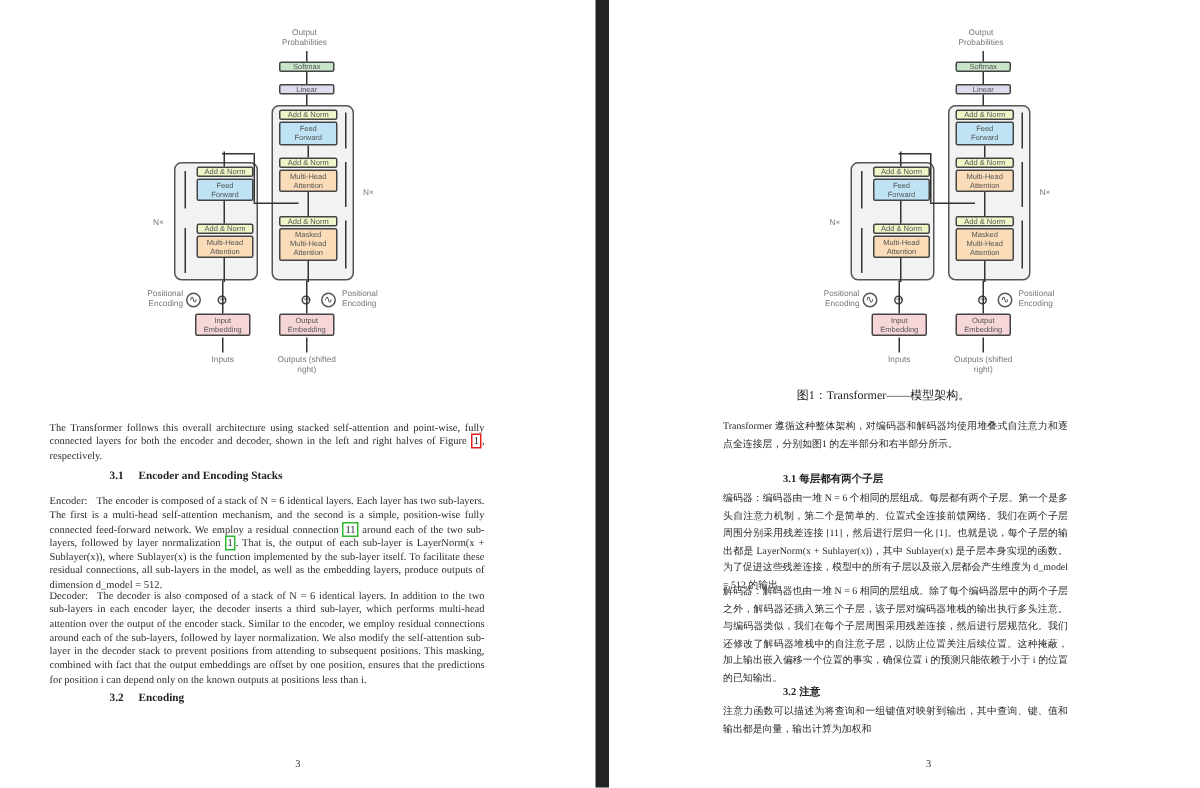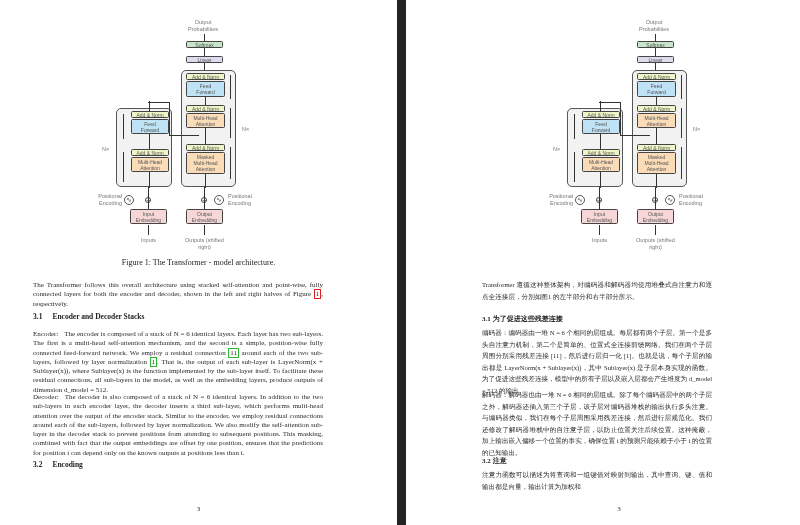--- a/index.html
+++ b/index.html
@@ -33,21 +33,21 @@
   .vline { position: absolute; width: 1px; background: #333; }
   .hline { position: absolute; height: 1px; background: #333; }
 
   .caption { position: absolute; top: 258px; width: 100%; text-align: center; font-size: 8px; color: #222; }
 
   
   .text { position: absolute; left: 33px; width: 290px; font-size: 7px; line-height: 9.3px; text-align: justify; color: #2a2a2a; }
   .page-right .text { left: 76px; width: 230px; font-size: 6.6px; line-height: 11.5px; }
   .heading { position: absolute; left: 33px; font-size: 7.5px; font-weight: bold; color: #222; }
   .page-right .heading { left: 76px; font-size: 7px; }
-  .heading .num { margin-right: 10px; }
+  .heading .num { margin-right: 10px; margin-left: 40px; }
   .page-right .heading .num { margin-right: 2px; }
   .runin { font-weight: normal; margin-right: 6px; }
   .cite-red { border: 1px solid #e02020; padding: 0 1px; }
   .cite-green { border: 1px solid #2fb82f; color: #2a2a2a; padding: 0 1px; margin-top: 20px; }
   .pageno { position: absolute; top: 505px; width: 100%; text-align: center; font-size: 7px; color: #333; }
 </style>
 </head>
 <body>
 
 <div class="page page-left">
@@ -102,28 +102,27 @@
     <div class="vline" style="left:114px;top:187px;height:22px;"></div>
 
     <div class="blk b-emb" style="left:40px;top:209px;width:37px;height:15px;white-space:normal;padding:0 6px;">Input Embedding</div>
     <div class="blk b-emb" style="left:96px;top:209px;width:37px;height:15px;white-space:normal;padding:0 6px;">Output Embedding</div>
     <div class="vline" style="left:58px;top:225px;height:10px;"></div>
     <div class="vline" style="left:114px;top:225px;height:10px;"></div>
     <div class="dlabel" style="left:40px;top:237px;width:37px;">Inputs</div>
     <div class="dlabel" style="left:92px;top:237px;width:45px;white-space:normal;">Outputs (shifted right)</div>
   </div>
 
-  <div class="caption">Figure 1: The Transformer - model architecture.</div>
 
   <div class="text" style="top:281px;">
     <span>The Transformer follows this overall architecture using stacked self-attention and point-wise, fully connected layers for both the encoder and decoder, shown in the left and right halves of Figure </span><span class="cite-red">1</span><span>, respectively.</span>
   </div>
 
   <div class="heading" style="top:312px;">
-    <span class="num">3.1</span><span>Encoder and Decoder Stacks</span>
+    <span class="num">3.1</span><span>Encoder and Encoding Stacks</span>
   </div>
 
   <div class="text" style="top:330px;">
     <span class="runin">Encoder:</span><span>The encoder is composed of a stack of N = 6 identical layers. Each layer has two sub-layers. The first is a multi-head self-attention mechanism, and the second is a simple, position-wise fully connected feed-forward network. We employ a residual connection </span><span class="cite-green">11</span><span> around each of the two sub-layers, followed by layer normalization </span><span class="cite-green">1</span><span>. That is, the output of each sub-layer is LayerNorm(x + Sublayer(x)), where Sublayer(x) is the function implemented by the sub-layer itself. To facilitate these residual connections, all sub-layers in the model, as well as the embedding layers, produce outputs of dimension d_model = 512.</span>
   </div>
 
   <div class="text" style="top:393px;">
     <span class="runin">Decoder:</span><span>The decoder is also composed of a stack of N = 6 identical layers. In addition to the two sub-layers in each encoder layer, the decoder inserts a third sub-layer, which performs multi-head attention over the output of the encoder stack. Similar to the encoder, we employ residual connections around each of the sub-layers, followed by layer normalization. We also modify the self-attention sub-layer in the decoder stack to prevent positions from attending to subsequent positions. This masking, combined with fact that the output embeddings are offset by one position, ensures that the predictions for position i can depend only on the known outputs at positions less than i.</span>
   </div>
 
@@ -189,25 +188,26 @@
     <div class="vline" style="left:114px;top:187px;height:22px;"></div>
 
     <div class="blk b-emb" style="left:40px;top:209px;width:37px;height:15px;white-space:normal;padding:0 6px;">Input Embedding</div>
     <div class="blk b-emb" style="left:96px;top:209px;width:37px;height:15px;white-space:normal;padding:0 6px;">Output Embedding</div>
     <div class="vline" style="left:58px;top:225px;height:10px;"></div>
     <div class="vline" style="left:114px;top:225px;height:10px;"></div>
     <div class="dlabel" style="left:40px;top:237px;width:37px;">Inputs</div>
     <div class="dlabel" style="left:92px;top:237px;width:45px;white-space:normal;">Outputs (shifted right)</div>
   </div>
 
+  <div class="caption" style="left:-14px;">图1：Transformer——模型架构。</div>
 
   <div class="text" style="top:279px;">Transformer 遵循这种整体架构，对编码器和解码器均使用堆叠式自注意力和逐点全连接层，分别如图1 的左半部分和右半部分所示。</div>
 
   <div class="heading" style="top:314px;">
-    <span class="num">3.1</span><span>为了促进这些残差连接</span>
+    <span class="num">3.1</span><span>每层都有两个子层</span>
   </div>
 
   <div class="text" style="top:327px;">
     <span>编码器：</span><span>编码器由一堆 N = 6 个相同的层组成。每层都有两个子层。第一个是多头自注意力机制，第二个是简单的、位置式全连接前馈网络。我们在两个子层周围分别采用残差连接 [11]，然后进行层归一化 [1]。也就是说，每个子层的输出都是 LayerNorm(x + Sublayer(x))，其中 Sublayer(x) 是子层本身实现的函数。为了促进这些残差连接，模型中的所有子层以及嵌入层都会产生维度为 d_model = 512 的输出。</span>
   </div>
 
   <div class="text" style="top:389px;">
     <span>解码器：</span><span>解码器也由一堆 N = 6 相同的层组成。除了每个编码器层中的两个子层之外，解码器还插入第三个子层，该子层对编码器堆栈的输出执行多头注意。与编码器类似，我们在每个子层周围采用残差连接，然后进行层规范化。我们还修改了解码器堆栈中的自注意子层，以防止位置关注后续位置。这种掩蔽，加上输出嵌入偏移一个位置的事实，确保位置 i 的预测只能依赖于小于 i 的位置的已知输出。</span>
   </div>
 

